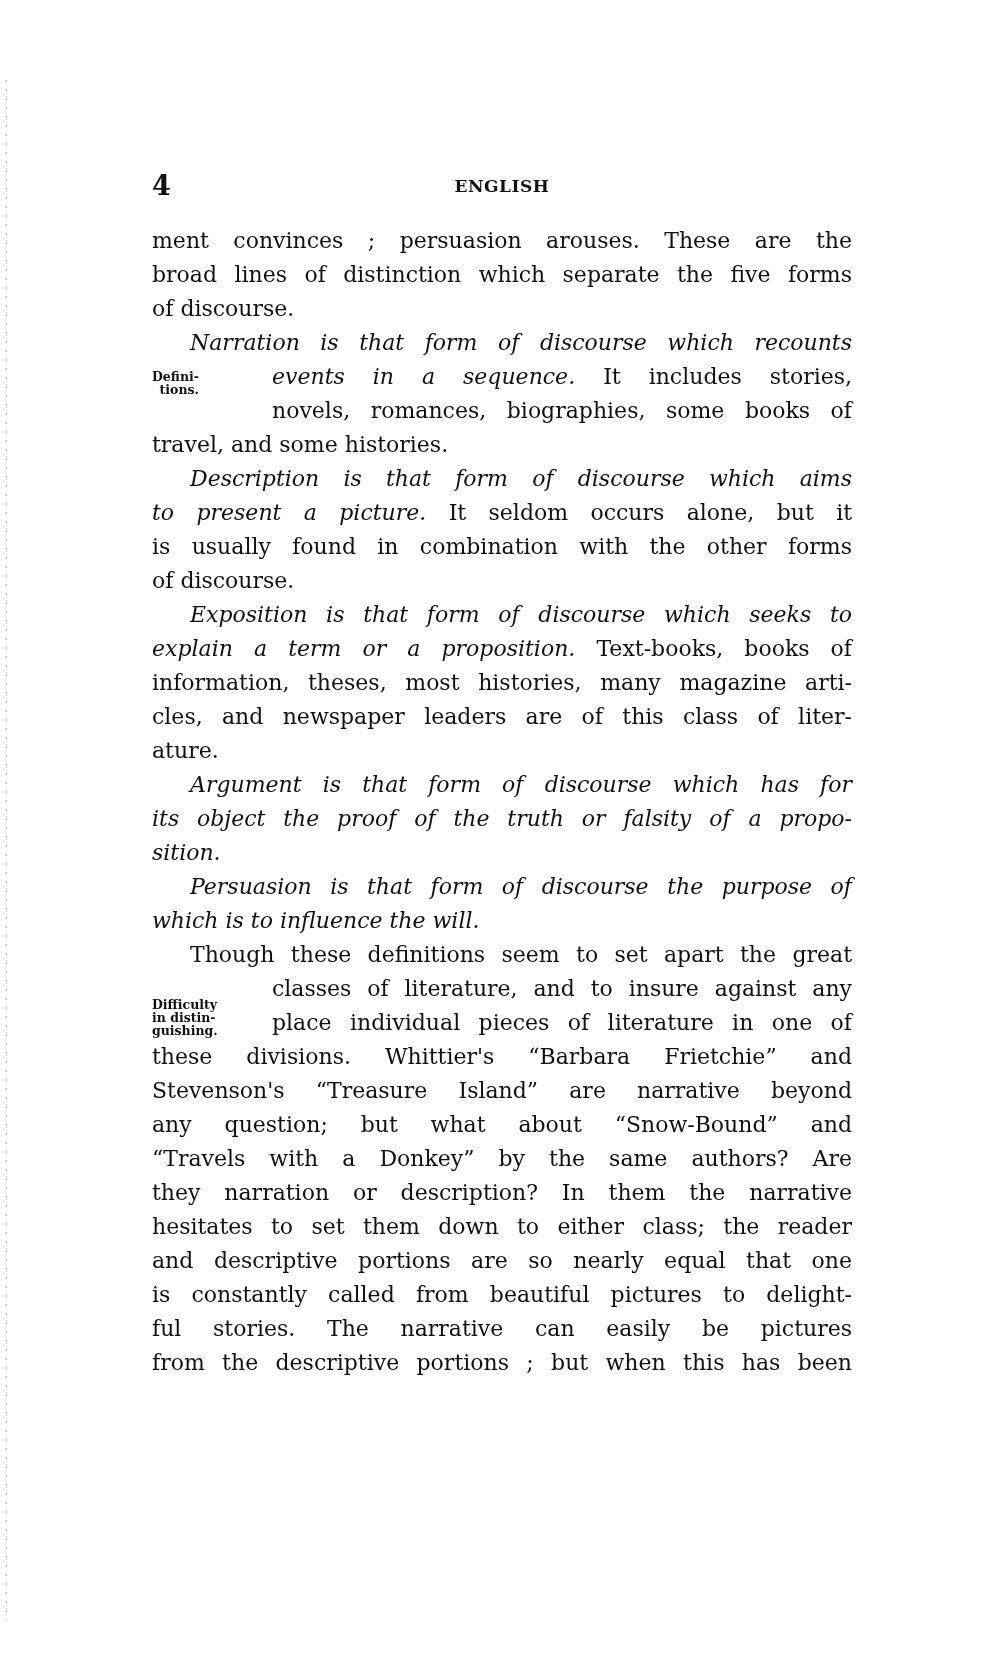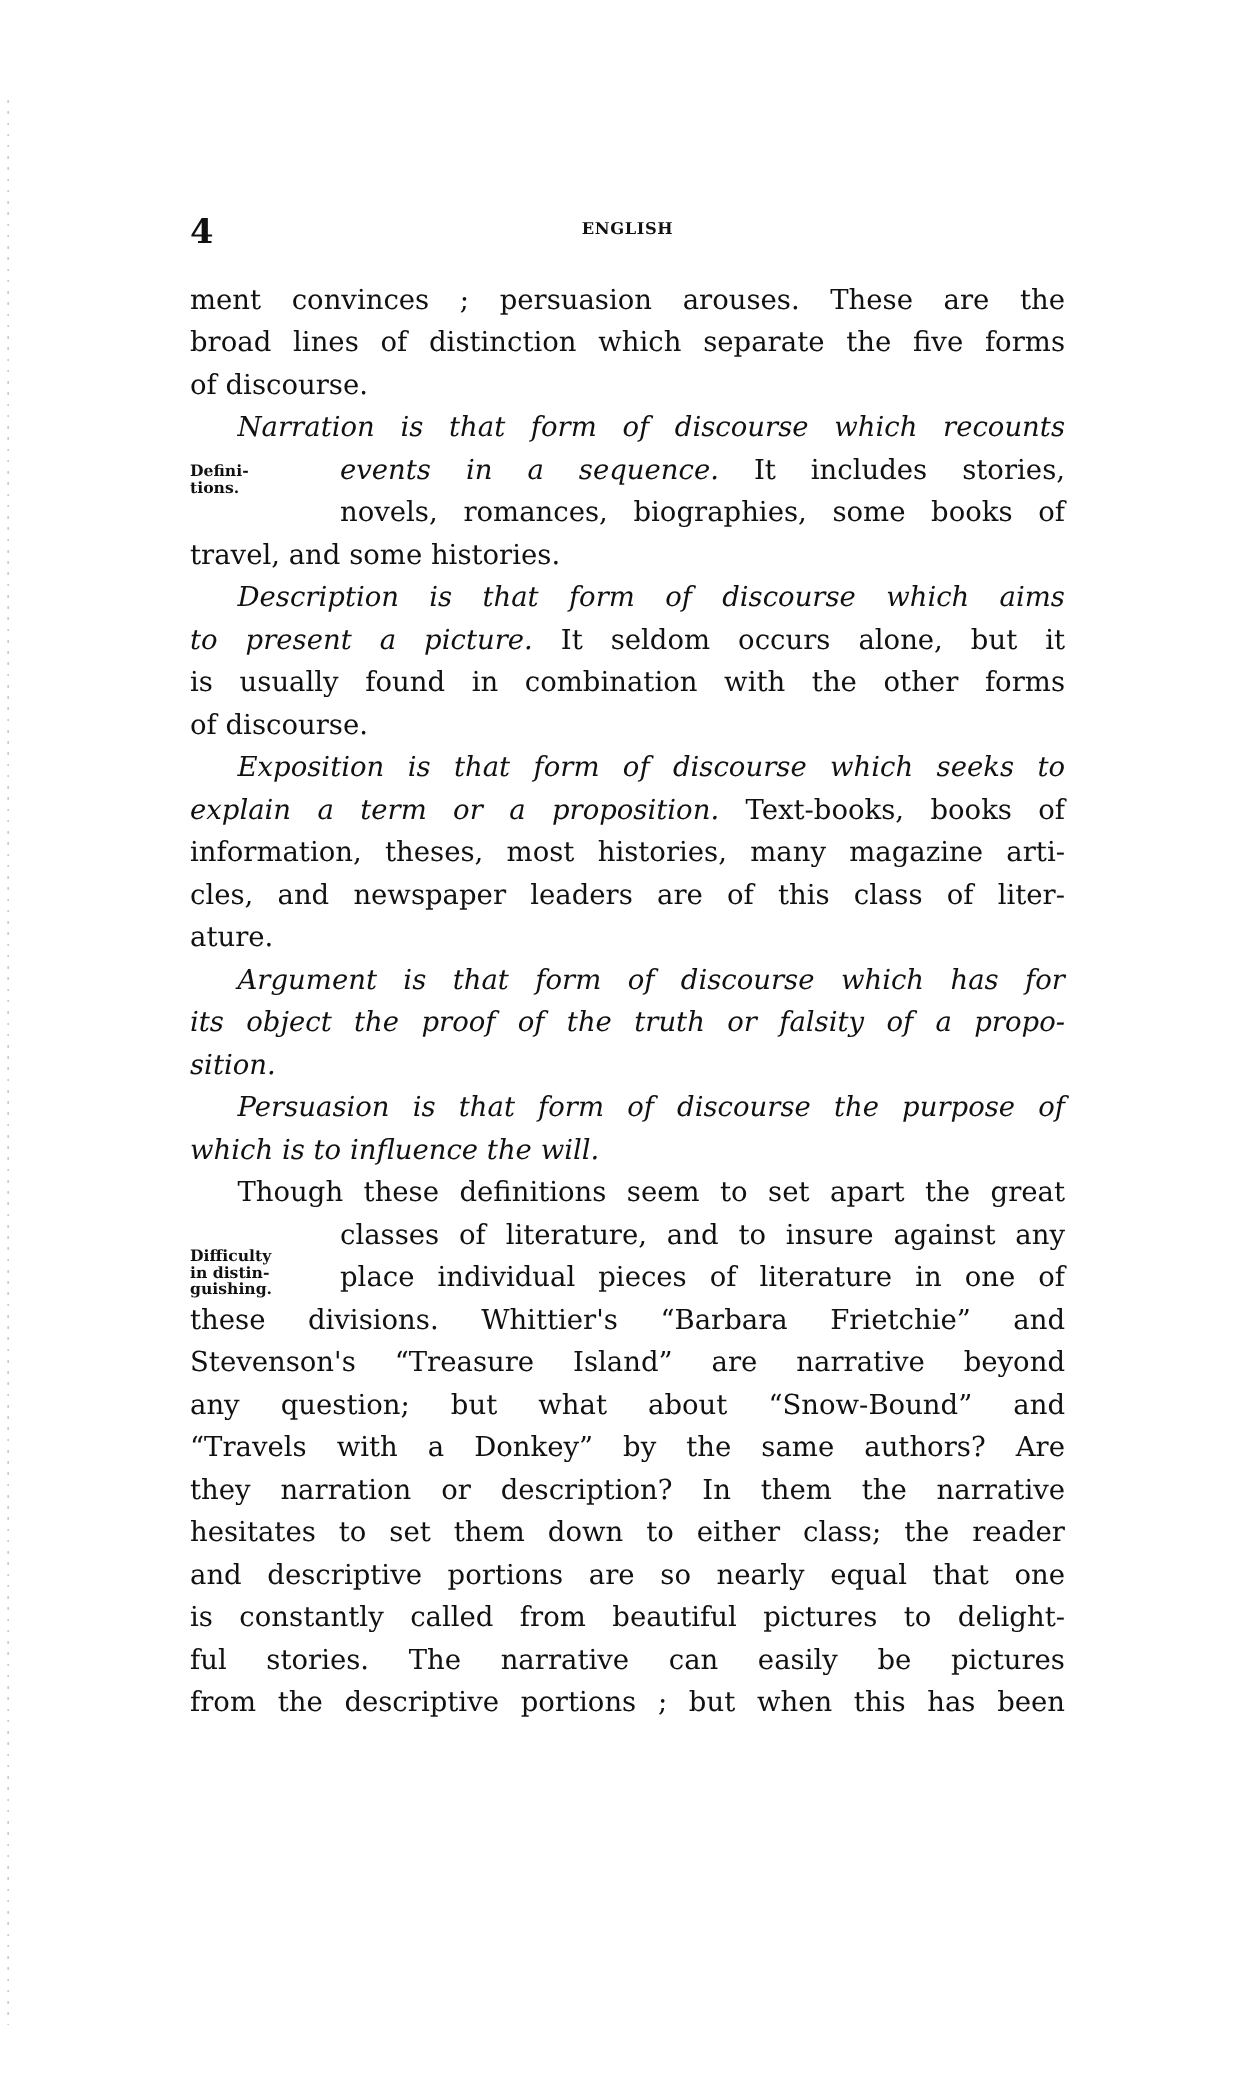--- a/index.html
+++ b/index.html
@@ -4,21 +4,21 @@
   <style>
     html, body { margin: 0; padding: 0; background: #ffffff; }
     body { width: 1000px; height: 1667px; position: relative; overflow: hidden; }
     .page { position: absolute; left: 0; top: 0; width: 1000px; height: 1667px; background: #fff; }
     .scan-edge { position: absolute; left: 6px; top: 80px; width: 1px; height: 1540px;
       background: repeating-linear-gradient(to bottom, #bbb 0 2px, transparent 2px 9px); }
     .header { position: absolute; left: 152px; top: 170px; width: 700px; height: 30px;
       font-family: "DejaVu Serif", serif; color: #111; }
     .page-number { position: absolute; left: 0; top: 0; font-size: 27px; font-weight: bold; }
     .running-head { position: absolute; left: 0; right: 0; top: 6px; text-align: center;
-      font-size: 13px; font-weight: bold; letter-spacing: 0.5px; }
+      font-size: 17px; font-weight: bold; letter-spacing: 0.5px; }
     .body-text { position: absolute; left: 152px; top: 224px; width: 700px;
       font-family: "DejaVu Serif", serif; font-size: 22px; color: #111; }
     .line { height: 34px; line-height: 34px; white-space: nowrap; text-align: justify; text-align-last: justify; }
     .line.last { text-align-last: left; }
     .line.indent { padding-left: 38px; }
     .line.inset { padding-left: 120px; }
     .i { font-style: italic; margin-top: 16px; }
     .margin-note { position: absolute; left: 152px; font-family: "DejaVu Serif", serif;
       font-weight: bold; font-size: 12.5px; line-height: 13px; color: #111; }
   </style>
@@ -63,21 +63,21 @@
       <div class="line"><span>any question; but what about “Snow-Bound” and</span></div>
       <div class="line"><span>“Travels with a Donkey” by the same authors?  Are</span></div>
       <div class="line"><span>they narration or description?  In them the narrative</span></div>
       <div class="line"><span>hesitates to set them down to either class; the reader</span></div>
       <div class="line"><span>and descriptive portions are so nearly equal that one</span></div>
       <div class="line"><span>is constantly called from beautiful pictures to delight-</span></div>
       <div class="line"><span>ful stories.  The narrative can easily be pictures</span></div>
       <div class="line"><span>from the descriptive portions ; but when this has been</span></div>
     </div>
 
-  <div class="margin-note" id="note-0" style="top: 370px;">
+  <div class="margin-note" id="note-0" style="top: 370px; text-align: right;">
       <div>Defini-</div>
       <div>tions.</div>
     </div>
   <div class="margin-note" id="note-1" style="top: 998px;">
       <div>Difficulty</div>
       <div>in distin-</div>
       <div>guishing.</div>
     </div>
 </div>
 

